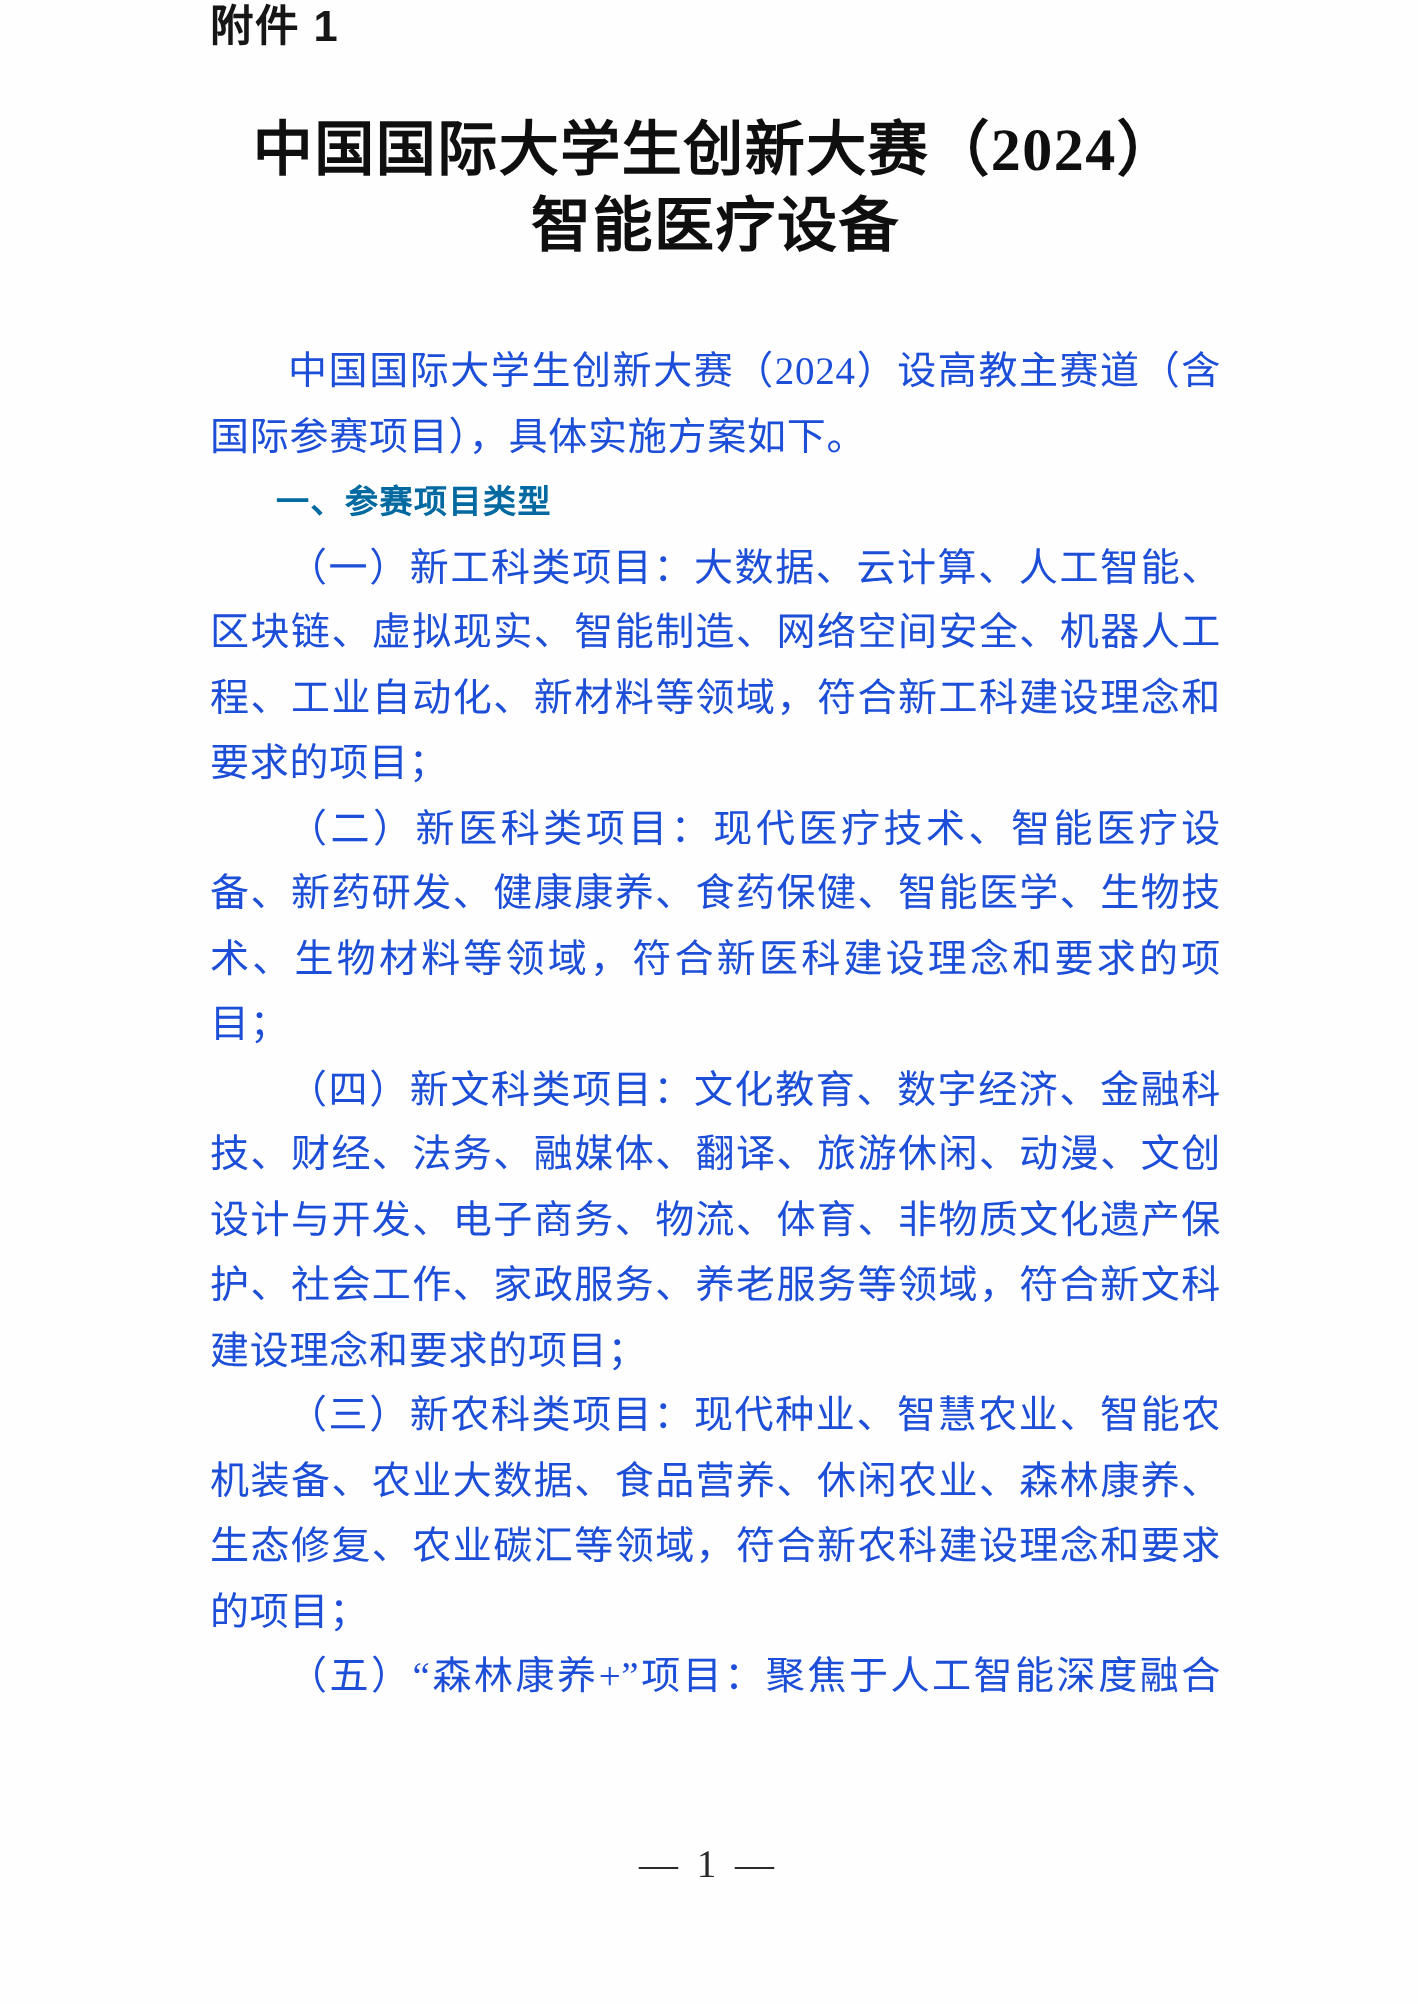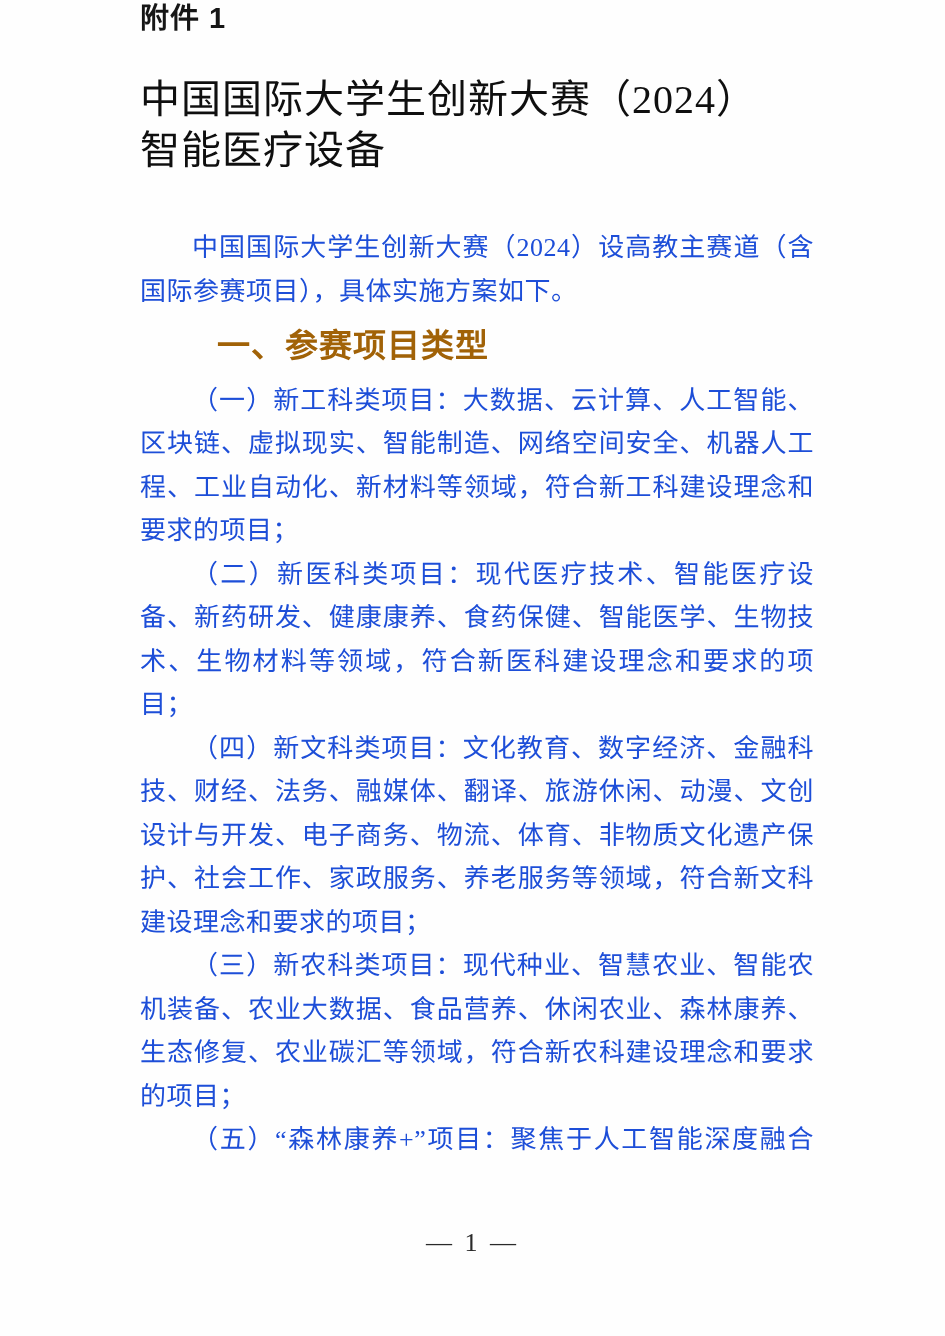--- a/index.html
+++ b/index.html
@@ -26,21 +26,22 @@
   .attachment-label {
     font-family: "Liberation Sans", "DejaVu Sans", sans-serif;
     font-weight: 600;
     font-size: 29px;
     line-height: 36px;
     letter-spacing: 1px;
     color: #161616;
   }
   .doc-title {
     margin-top: 38px;
-    font-weight: normal;
+    text-align: center;
+    font-weight: bold;
     font-size: 40px;
     line-height: 51px;
     letter-spacing: 1px;
     color: #0f0f0f;
   }
   .doc-title .title-line { display: block; }
   .body-text {
     margin-top: 50px;
     font-size: 26px;
     line-height: 43.5px;
@@ -50,28 +51,28 @@
     text-indent: 2em;
     text-align: justify;
     letter-spacing: 0.5px;
     line-break: strict;
     color: #1d4ed8;
   }
   .para.justify-last {
     text-align-last: justify;
   }
   .section-heading {
-    margin: 11px;
+    margin: 0;
     text-indent: 2em;
     font-family: "Liberation Sans", "DejaVu Sans", sans-serif;
     font-weight: 700;
-    font-size: 33px;
+    font-size: 22px;
     line-height: 43.5px;
     letter-spacing: 1px;
-    color: #a16207;
+    color: #0369a1;
   }
   .page-number {
     position: absolute;
     top: 1228px;
     left: 0;
     width: 945px;
     text-align: center;
     font-size: 26px;
     letter-spacing: 3px;
     color: #2a2a2a;

